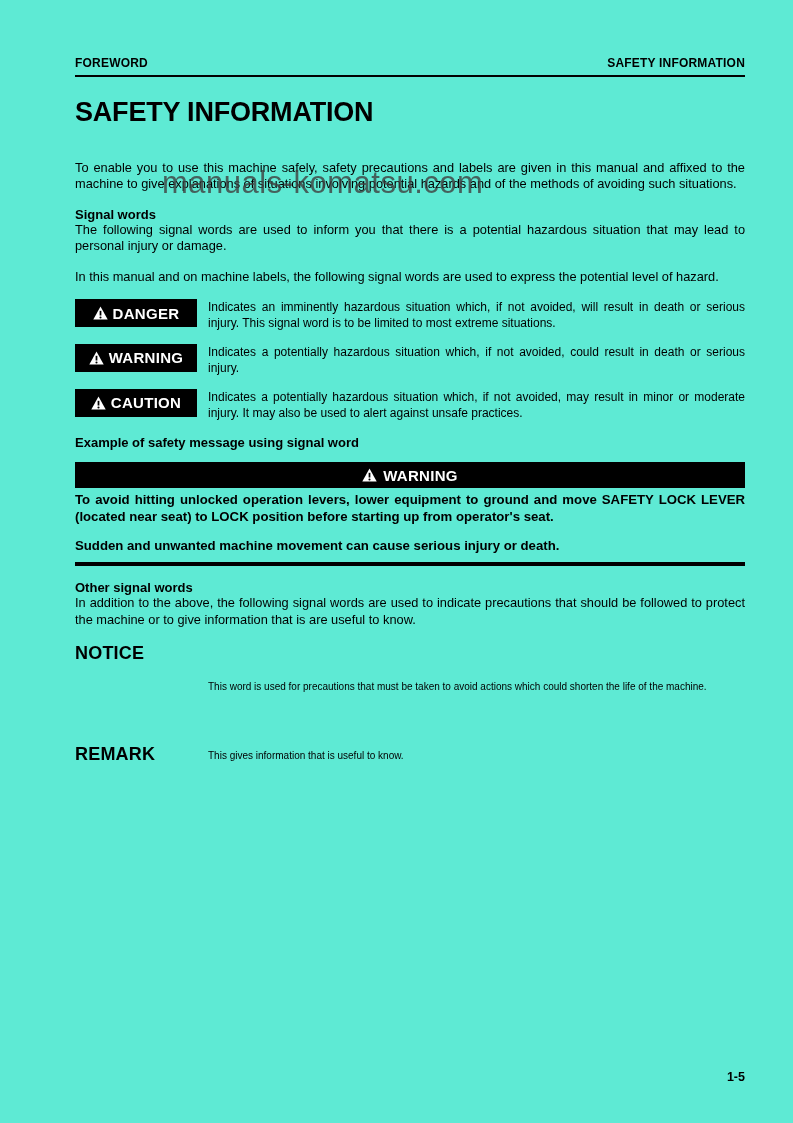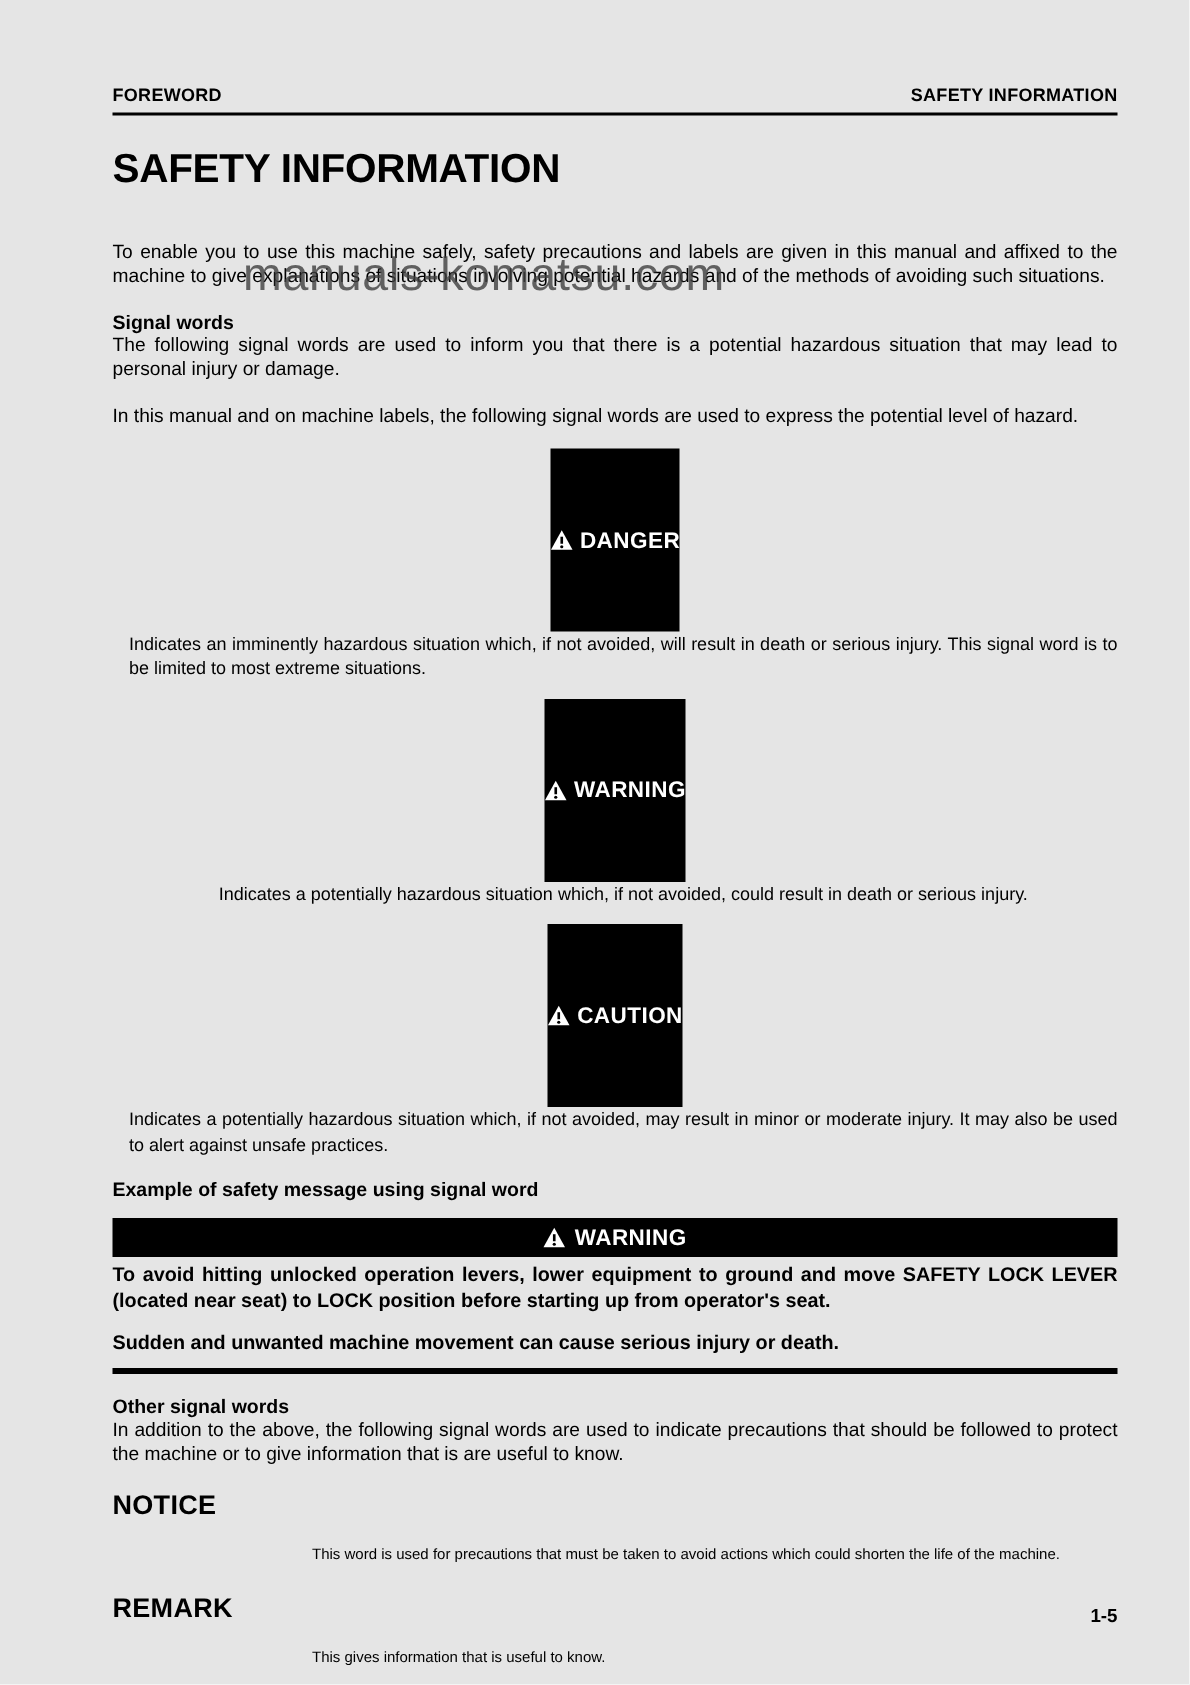--- a/index.html
+++ b/index.html
@@ -2,21 +2,21 @@
 <html><head>
 <meta charset="utf-8">
 <style>
   * { margin: 0; padding: 0; box-sizing: border-box; }
   html, body { background: #ffffff; }
   body { width: 793px; height: 1123px; position: relative; overflow: hidden; }
 
   .page {
     position: relative;
     width: 793px; height: 1123px;
-    background: #e5e5e5;
+    background: #5eead4;
     font-family: "Liberation Sans", sans-serif;
     color: #000;
   }
   .content {
     position: absolute;
     left: 75px; top: 0;
     width: 670px;
   }
 
   
@@ -61,23 +61,22 @@
   h3.sub-heading {
     margin-top: 14px;
     font-size: 13px;
     font-weight: bold;
   }
   .mt14 { margin-top: 14px; }
 
   
   .signal-row {
     display: flex;
-    align-items: center;
+    align-items: flex-start;
     margin-top: 14px;
-    flex-direction: column;
   }
   .signal-row + .signal-row { margin-top: 12px; }
   .signal-box {
     flex: 0 0 122px;
     height: 28px;
     background: #000;
     color: #fff;
     display: flex;
     align-items: center;
     justify-content: center;
@@ -126,21 +125,21 @@
   }
 
   .other-heading { margin-top: 26px; }
 
   
   .note-row {
     display: flex;
     align-items: flex-start;
     margin-top: 14px;
   }
-  .note-row.remark { margin-top: 16px; }
+  .note-row.remark { margin-top: 16px; align-items: flex-end; }
   .note-label {
     flex: 0 0 122px;
     font-size: 18px;
     font-weight: bold;
     letter-spacing: 0.2px;
     padding-top: 1px;
   }
   .note-desc {
     flex: 1;
     margin-left: 11px;

